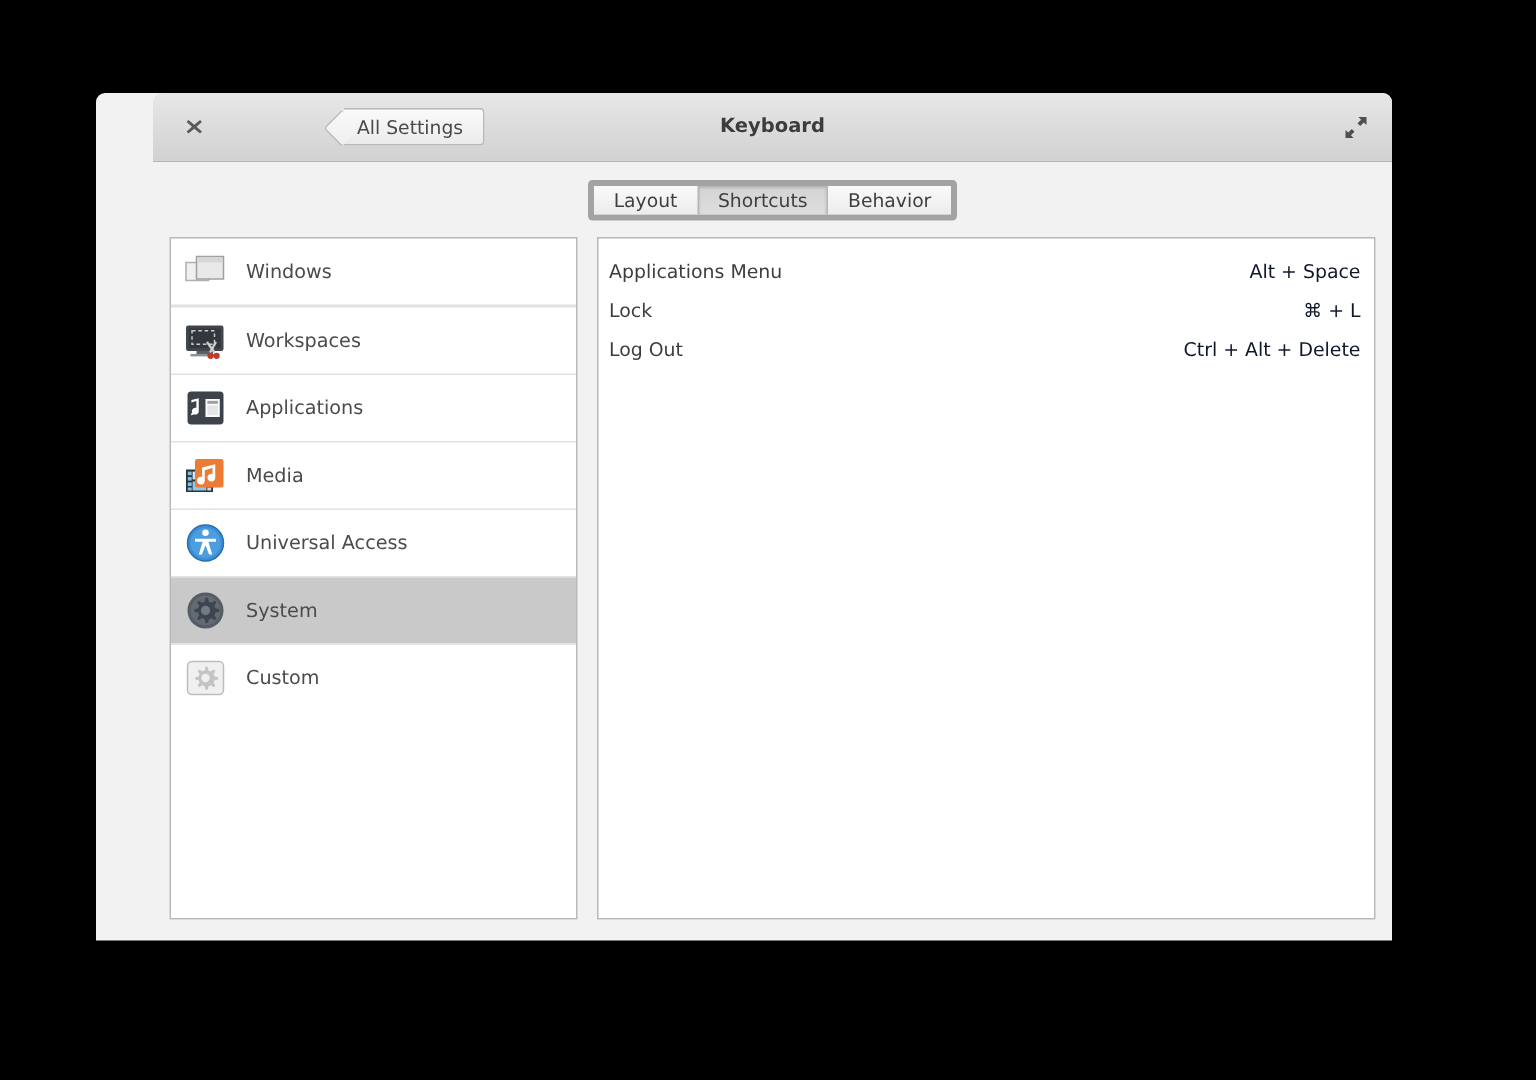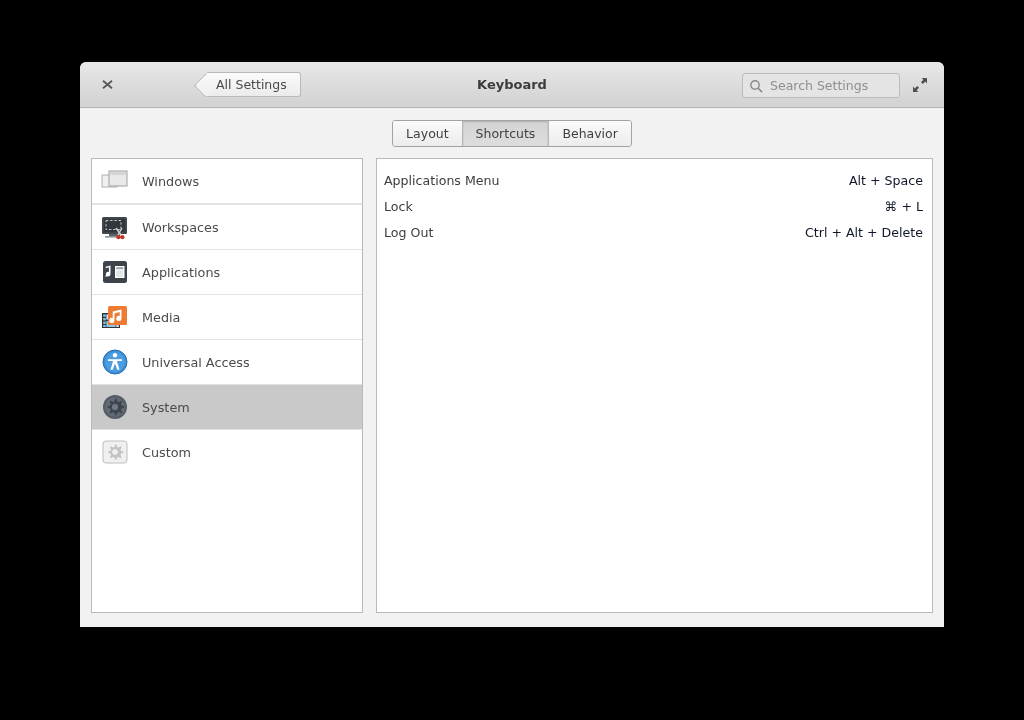--- a/index.html
+++ b/index.html
@@ -6,26 +6,27 @@
   html, body {
     margin: 0; padding: 0;
     width: 1024px; height: 720px;
     background: #000000;
     font-family: "DejaVu Sans", "Liberation Sans", sans-serif;
     overflow: hidden;
   }
 
   #window {
     position: absolute;
-    left: 80px; top: 62px;
+    left: 64px; top: 62px;
     width: 864px; height: 565px;
     background: #f2f2f2;
     border-radius: 6px 6px 0 0;
     overflow: hidden;
     box-shadow: 0 0 0 1px rgba(0,0,0,0.35);
+    padding-left: 38px;
   }
 
   
   #titlebar {
     position: relative;
     height: 46px;
     background: linear-gradient(to bottom, #e8e8e8 0%, #dcdcdc 50%, #d2d2d2 100%);
     border-bottom: 1px solid #b4b4b4;
     border-radius: 6px 6px 0 0;
   }
@@ -108,21 +109,21 @@
   }
 
   
   #tabbar {
     height: 50px;
     display: flex; align-items: center; justify-content: center;
     background: #f2f2f2;
   }
   .tabs {
     display: flex;
-    border: 1px solid #a3a3a3;
+    border: 4px solid #a3a3a3;
     border-radius: 3px;
     overflow: hidden;
     height: 27px;
   }
   .tab {
     display: flex; align-items: center; justify-content: center;
     padding: 0 13px;
     font-size: 12.5px;
     color: #3f3f3f;
     background: linear-gradient(to bottom, #fafafa, #ececec);
@@ -211,27 +212,20 @@
         <path d="M2.6 2.0 L6.5 5.2 L10.4 2.0 L11.6 3.4 L8.0 6.5 L11.6 9.6 L10.4 11.0 L6.5 7.8 L2.6 11.0 L1.4 9.6 L5.0 6.5 L1.4 3.4 Z" fill="#5a5a5a"></path>
       </svg>
     </div>
 
     <div class="back-btn">
       <span class="back-btn-label">All Settings</span>
     </div>
 
     <div class="win-title">Keyboard</div>
 
-    <div class="search-box">
-      <svg class="mag" width="14" height="14" viewBox="0 0 14 14">
-        <circle cx="6" cy="6" r="4.2" fill="none" stroke="#8a8a8a" stroke-width="1.4"></circle>
-        <line x1="9.2" y1="9.2" x2="12.6" y2="12.6" stroke="#8a8a8a" stroke-width="1.6" stroke-linecap="round"></line>
-      </svg>
-      <input type="text" placeholder="Search Settings" style="">
-    </div>
 
     <div class="fullscreen-btn">
       <svg width="16" height="16" viewBox="0 0 16 16">
         <path d="M15 1 L9.6 1 L11.4 2.8 L9.0 5.2 L10.8 7.0 L13.2 4.6 L15 6.4 Z" fill="#4f4f4f"></path>
         <path d="M1 15 L6.4 15 L4.6 13.2 L7.0 10.8 L5.2 9.0 L2.8 11.4 L1 9.6 Z" fill="#4f4f4f"></path>
       </svg>
     </div>
   </div>
 
   <div id="tabbar">

